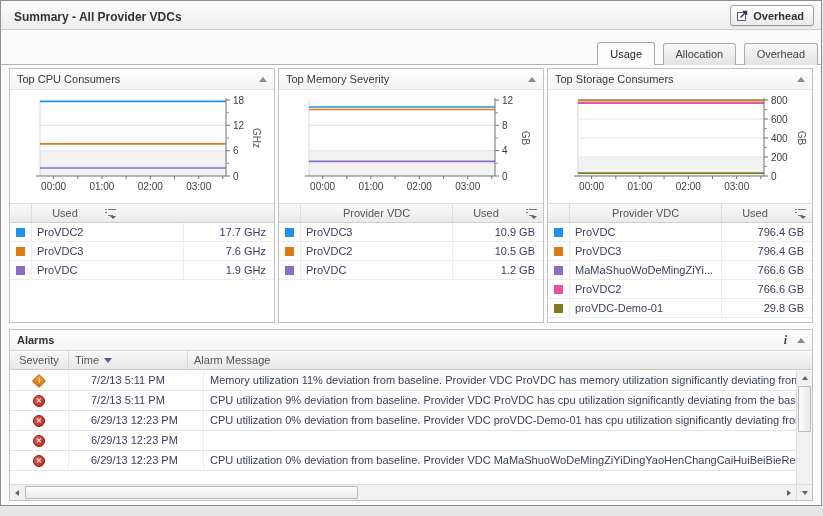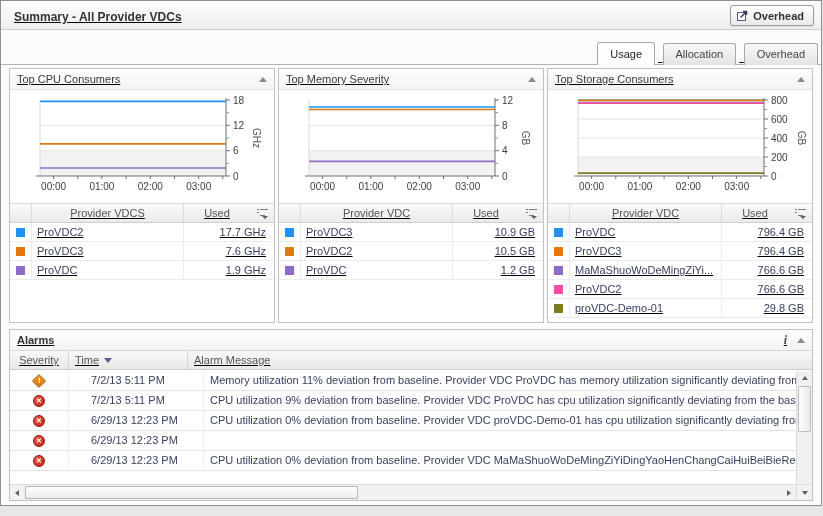--- a/index.html
+++ b/index.html
@@ -5,21 +5,21 @@
   * { box-sizing: border-box; margin: 0; padding: 0; }
   html,body { width:823px; height:516px; }
   body {
     background:#e7e7e7;
     font-family:"Liberation Sans", sans-serif;
     position:relative; overflow:hidden;
     -webkit-font-smoothing:antialiased;
   }
   .window {
     position:absolute; left:0; top:0; width:822px; height:506px;
-    border:1px solid #8f8f8f; background:#fbfbfb;text-decoration:underline;
+    border:1px solid #8f8f8f; background:#fbfbfb;
   }
   
   .titlebar {
     position:relative; height:29px; line-height:29px;
     background:linear-gradient(#fdfdfd,#ededed);
     border-bottom:1px solid #cccccc;
     padding-left:13px;
   }
   .titlebar .title { font-size:12px; font-weight:bold; color:#333; }
   .explore-btn {
@@ -248,21 +248,20 @@
             <line x1="216" y1="35.3" x2="220" y2="35.3" stroke="#707070"></line>
             <text x="223" y="38.8" font-size="10" fill="#3d3d3d">12</text>
             <line x1="216" y1="22.7" x2="219" y2="22.7" stroke="#909090"></line>
             <line x1="216" y1="10.0" x2="220" y2="10.0" stroke="#707070"></line>
             <text x="223" y="13.5" font-size="10" fill="#3d3d3d">18</text>
             <text transform="translate(243.4,48) rotate(90)" font-size="10" fill="#555" text-anchor="middle">GHz</text>
           </svg>
       </div>
       <div class="pt-head">
         <span class="pt-c0"></span>
-        <span class="pt-name">Provider VDCS</span>
         <span class="pt-used">Used</span>
         <span class="pt-cust">
           <span class="cust-lines">
               <em></em>
               <em></em>
               <i></i>
               <i></i>
               <i></i>
               <span class="t-down"></span>
             </span>

